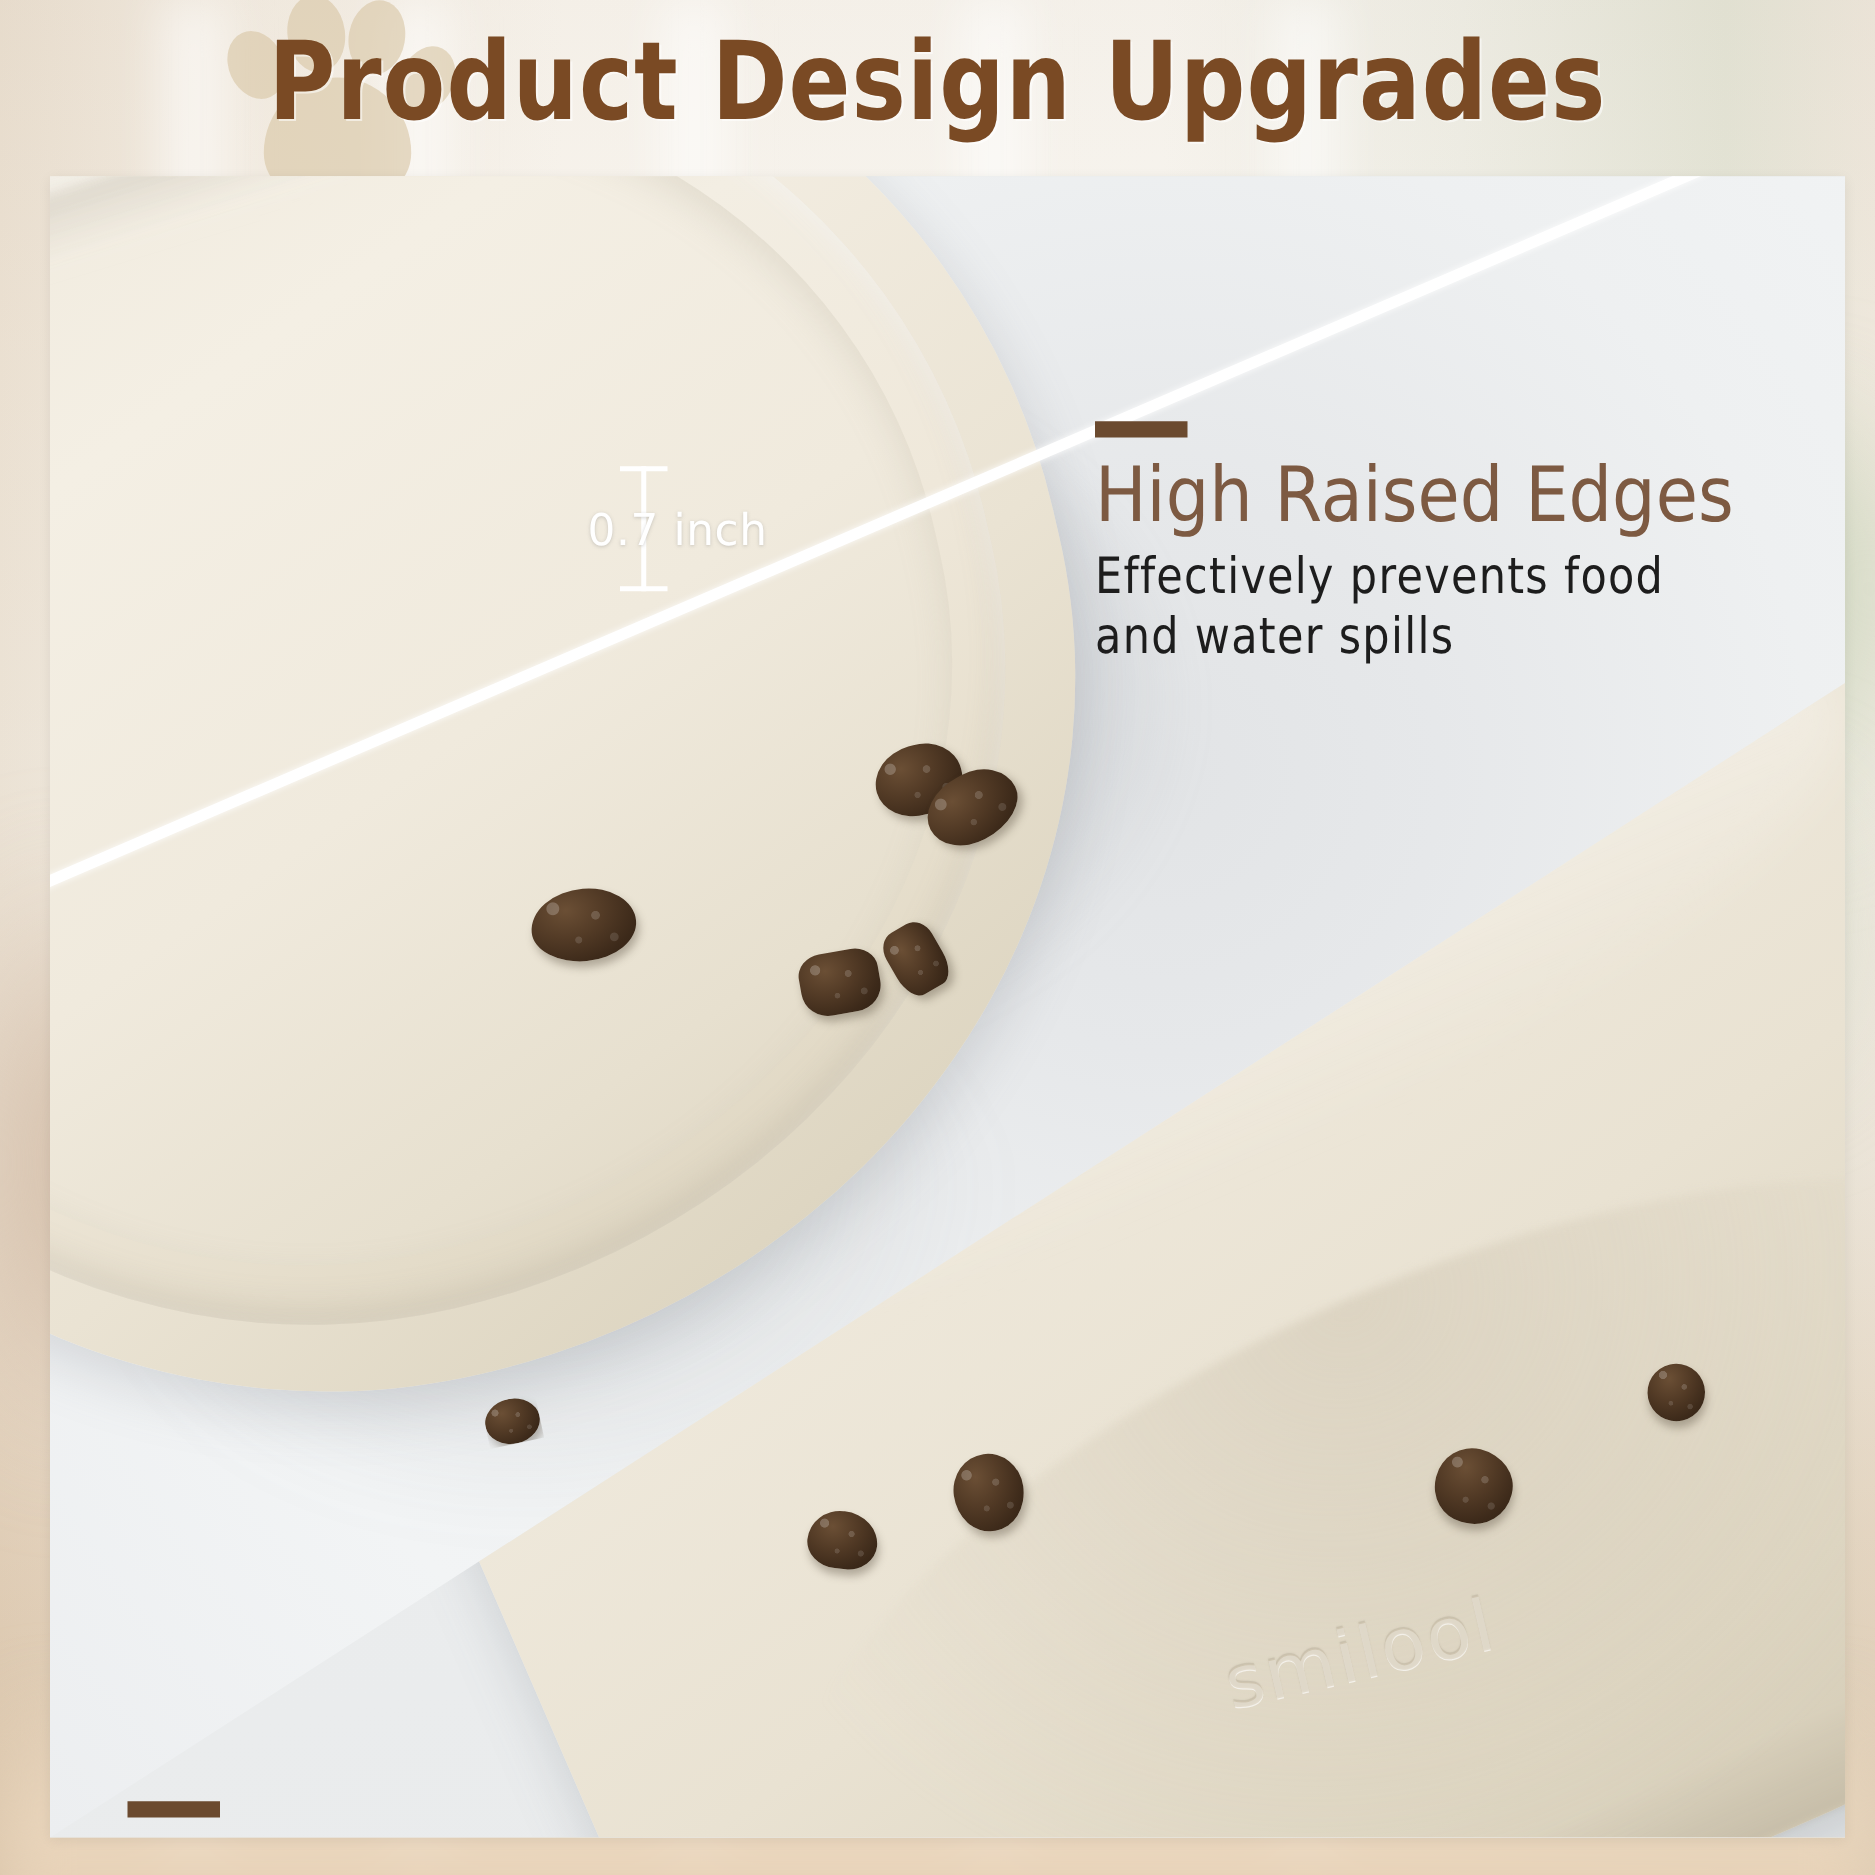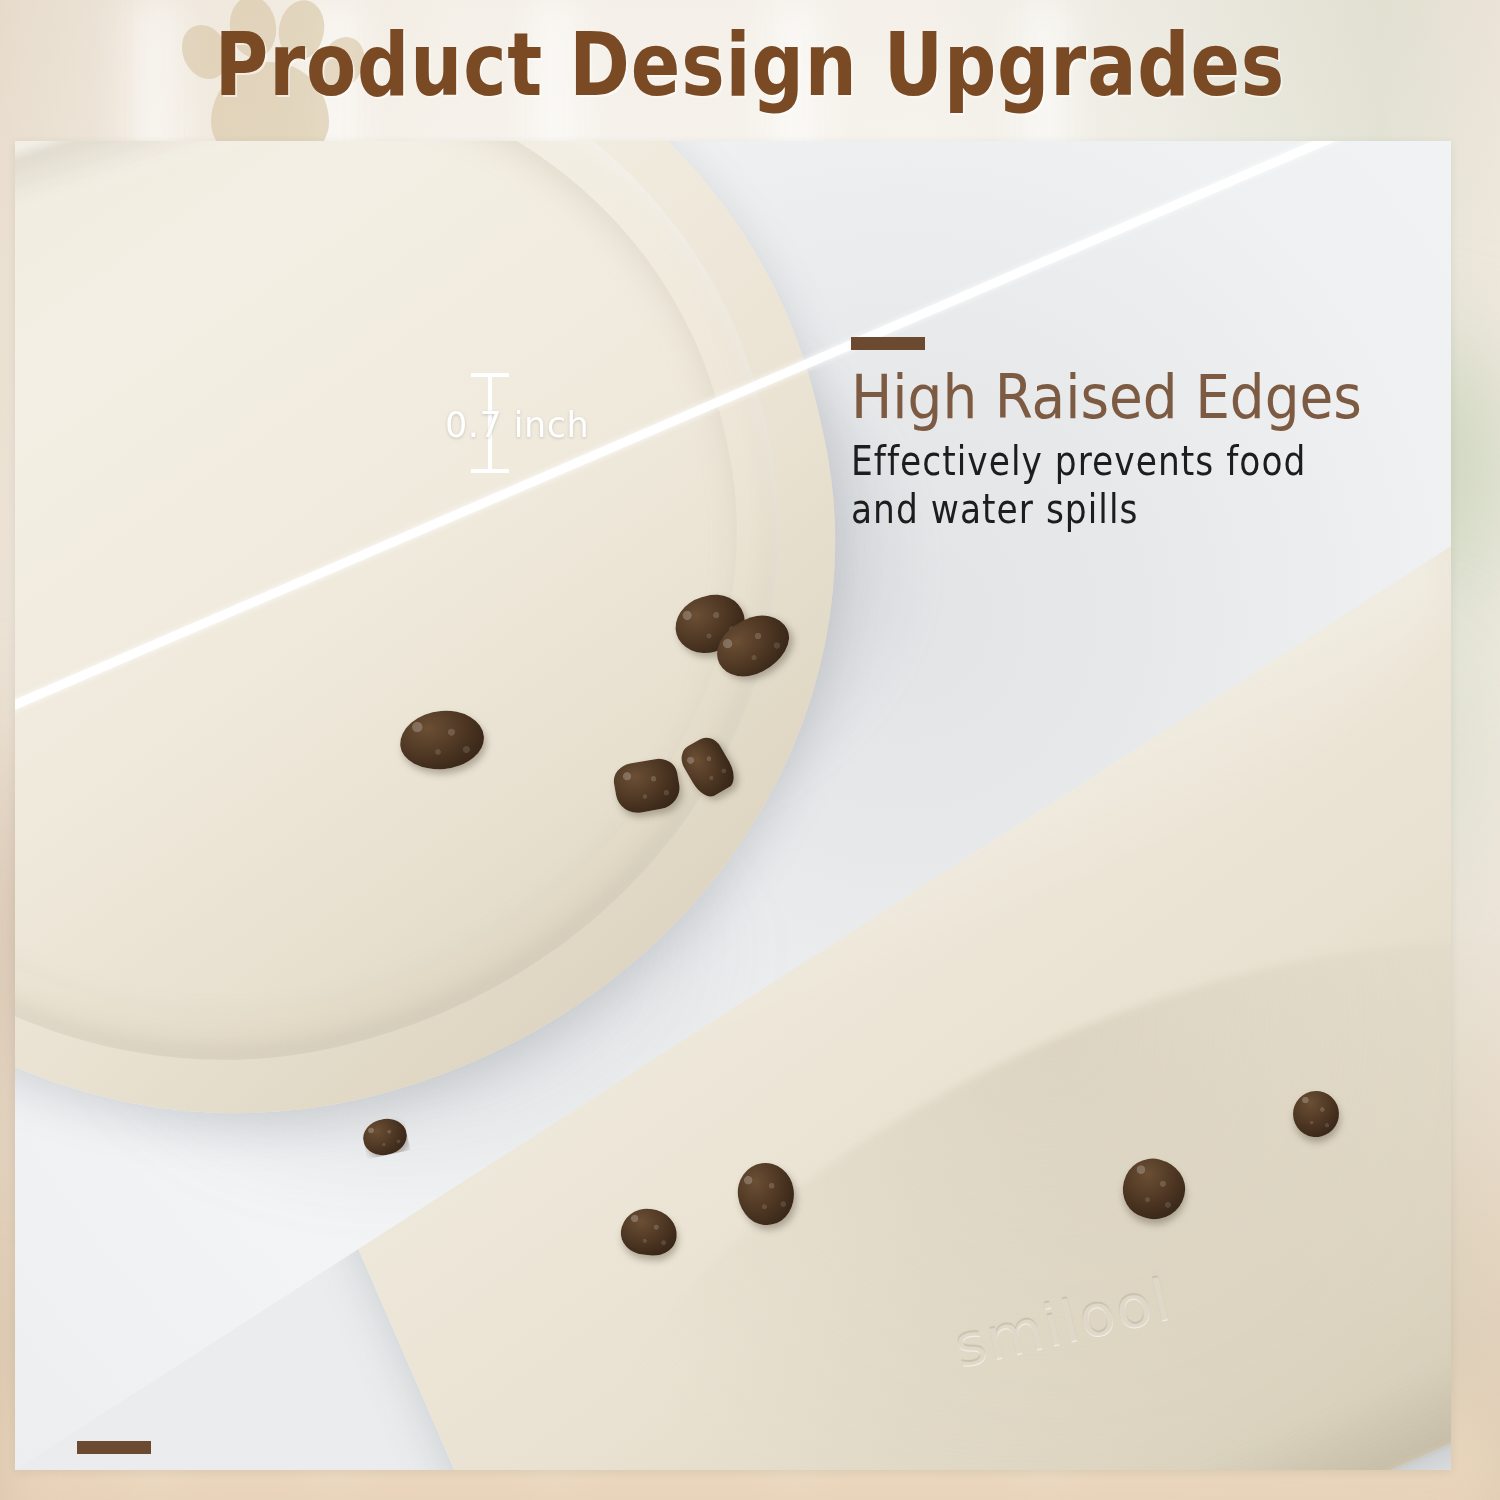--- a/index.html
+++ b/index.html
@@ -110,21 +110,21 @@
     color: #7a4a24;
     transform: scaleX(.84);
     transform-origin: 50% 50%;
     text-shadow: 2px 2px 0 rgba(255,255,255,.55);
     white-space: nowrap;
   }
 
   
   .panel {
     position: absolute;
-    left: 15px; top: 141px;
+    left: 40px; top: 141px;
     width: 1436px; height: 1329px;
     overflow: hidden;
     background: #e9ebec;
     box-shadow: 0 2px 10px rgba(0,0,0,.07);
   }
 
   
   .photo-top {
     position: absolute;
     inset: 0;

